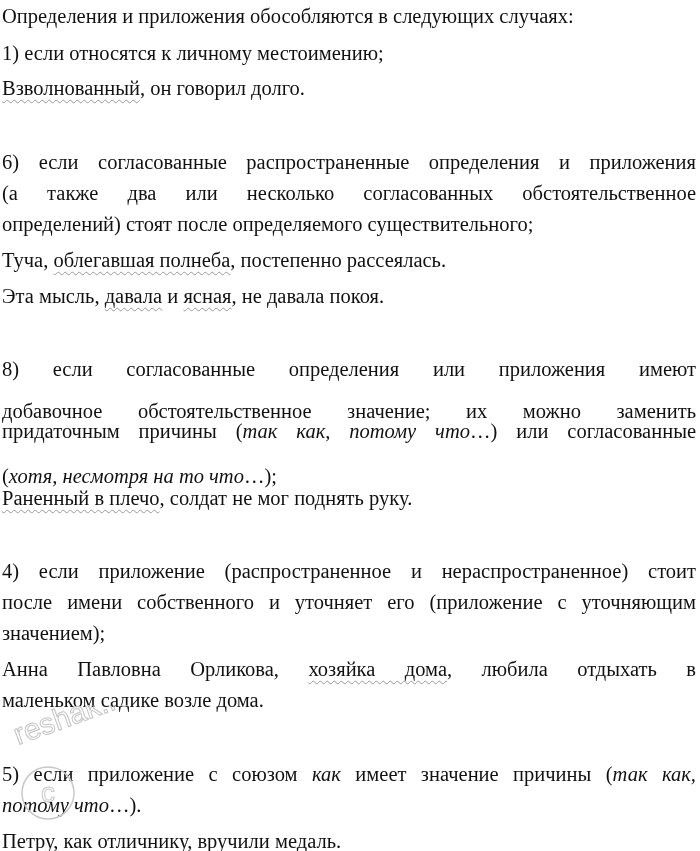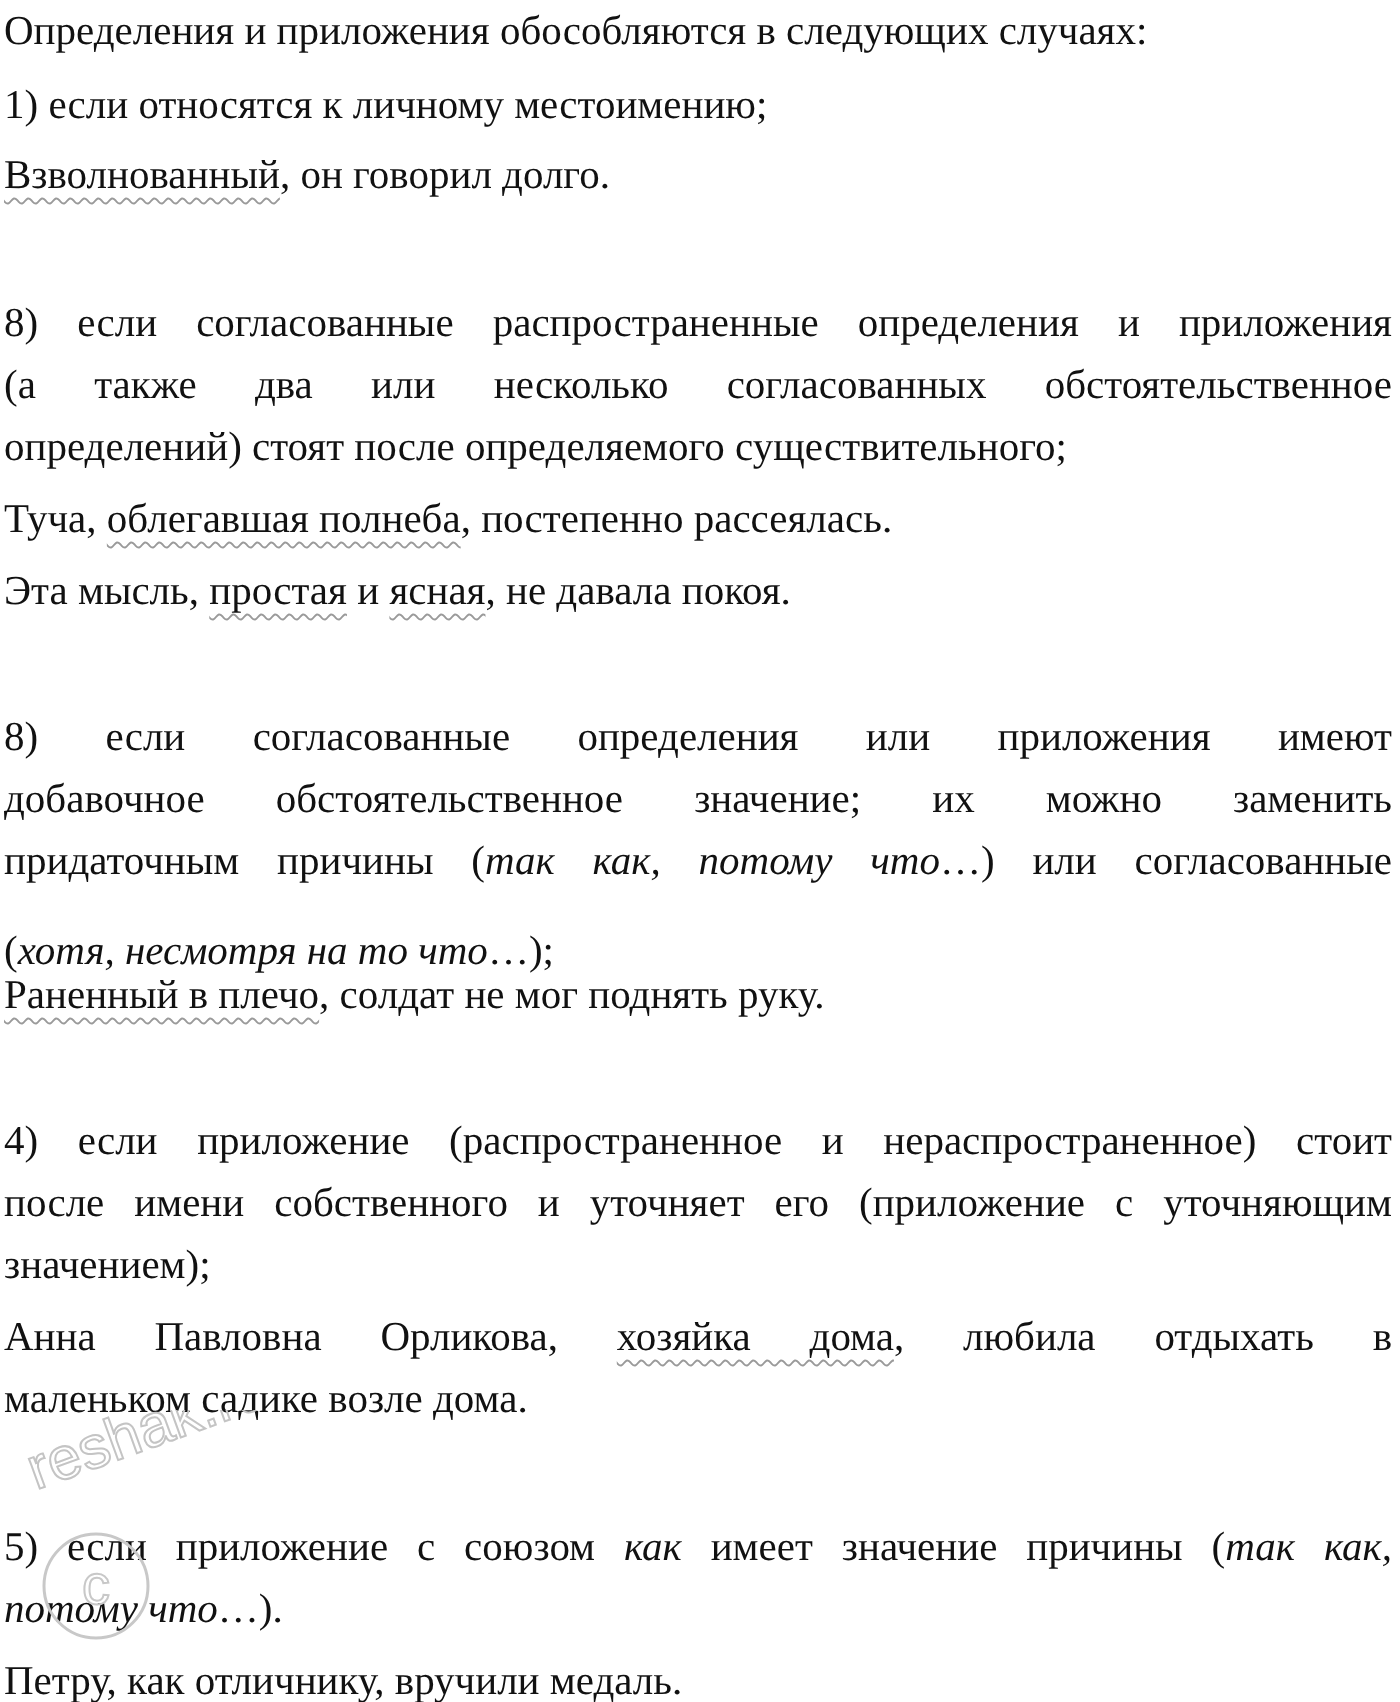--- a/index.html
+++ b/index.html
@@ -25,32 +25,32 @@
 
 <div>
 
   <div class="line" style="top:4px">Определения и приложения обособляются в следующих случаях:</div>
 
   <div class="line" style="top:41px">1) если относятся к личному местоимению;</div>
   <div class="line" style="top:76px">
     <span class="wavy">Взволнованный</span><span>, он говорил долго.</span>
   </div>
 
-  <div class="line just" style="top:150px">8) если согласованные распространенные определения и приложения</div>
+  <div class="line just" style="top:150px">6) если согласованные распространенные определения и приложения</div>
   <div class="line just" style="top:181px">(а также два или несколько согласованных обстоятельственное</div>
   <div class="line" style="top:212px">определений) стоят после определяемого существительного;</div>
   <div class="line" style="top:248px">
     <span>Туча, </span><span class="wavy">облегавшая полнеба</span><span>, постепенно рассеялась.</span>
   </div>
   <div class="line" style="top:284px">
-    <span>Эта мысль, </span><span class="wavy">простая</span><span> и </span><span class="wavy">ясная</span><span>, не давала покоя.</span>
+    <span>Эта мысль, </span><span class="wavy">давала</span><span> и </span><span class="wavy">ясная</span><span>, не давала покоя.</span>
   </div>
 
   <div class="line just" style="top:357px">8) если согласованные определения или приложения имеют</div>
-  <div class="line just" style="top:388px">добавочное обстоятельственное значение; их можно заменить</div>
+  <div class="line just" style="top:399px">добавочное обстоятельственное значение; их можно заменить</div>
   <div class="line just" style="top:419px">
     <span>придаточным причины (</span><i>так как, потому что</i><span>…) или согласованные</span>
   </div>
   <div class="line" style="top:464px">
     <span>(</span><i>хотя, несмотря на то что</i><span>…);</span>
   </div>
   <div class="line" style="top:486px">
     <span class="wavy">Раненный в плечо</span><span>, солдат не мог поднять руку.</span>
   </div>
 

